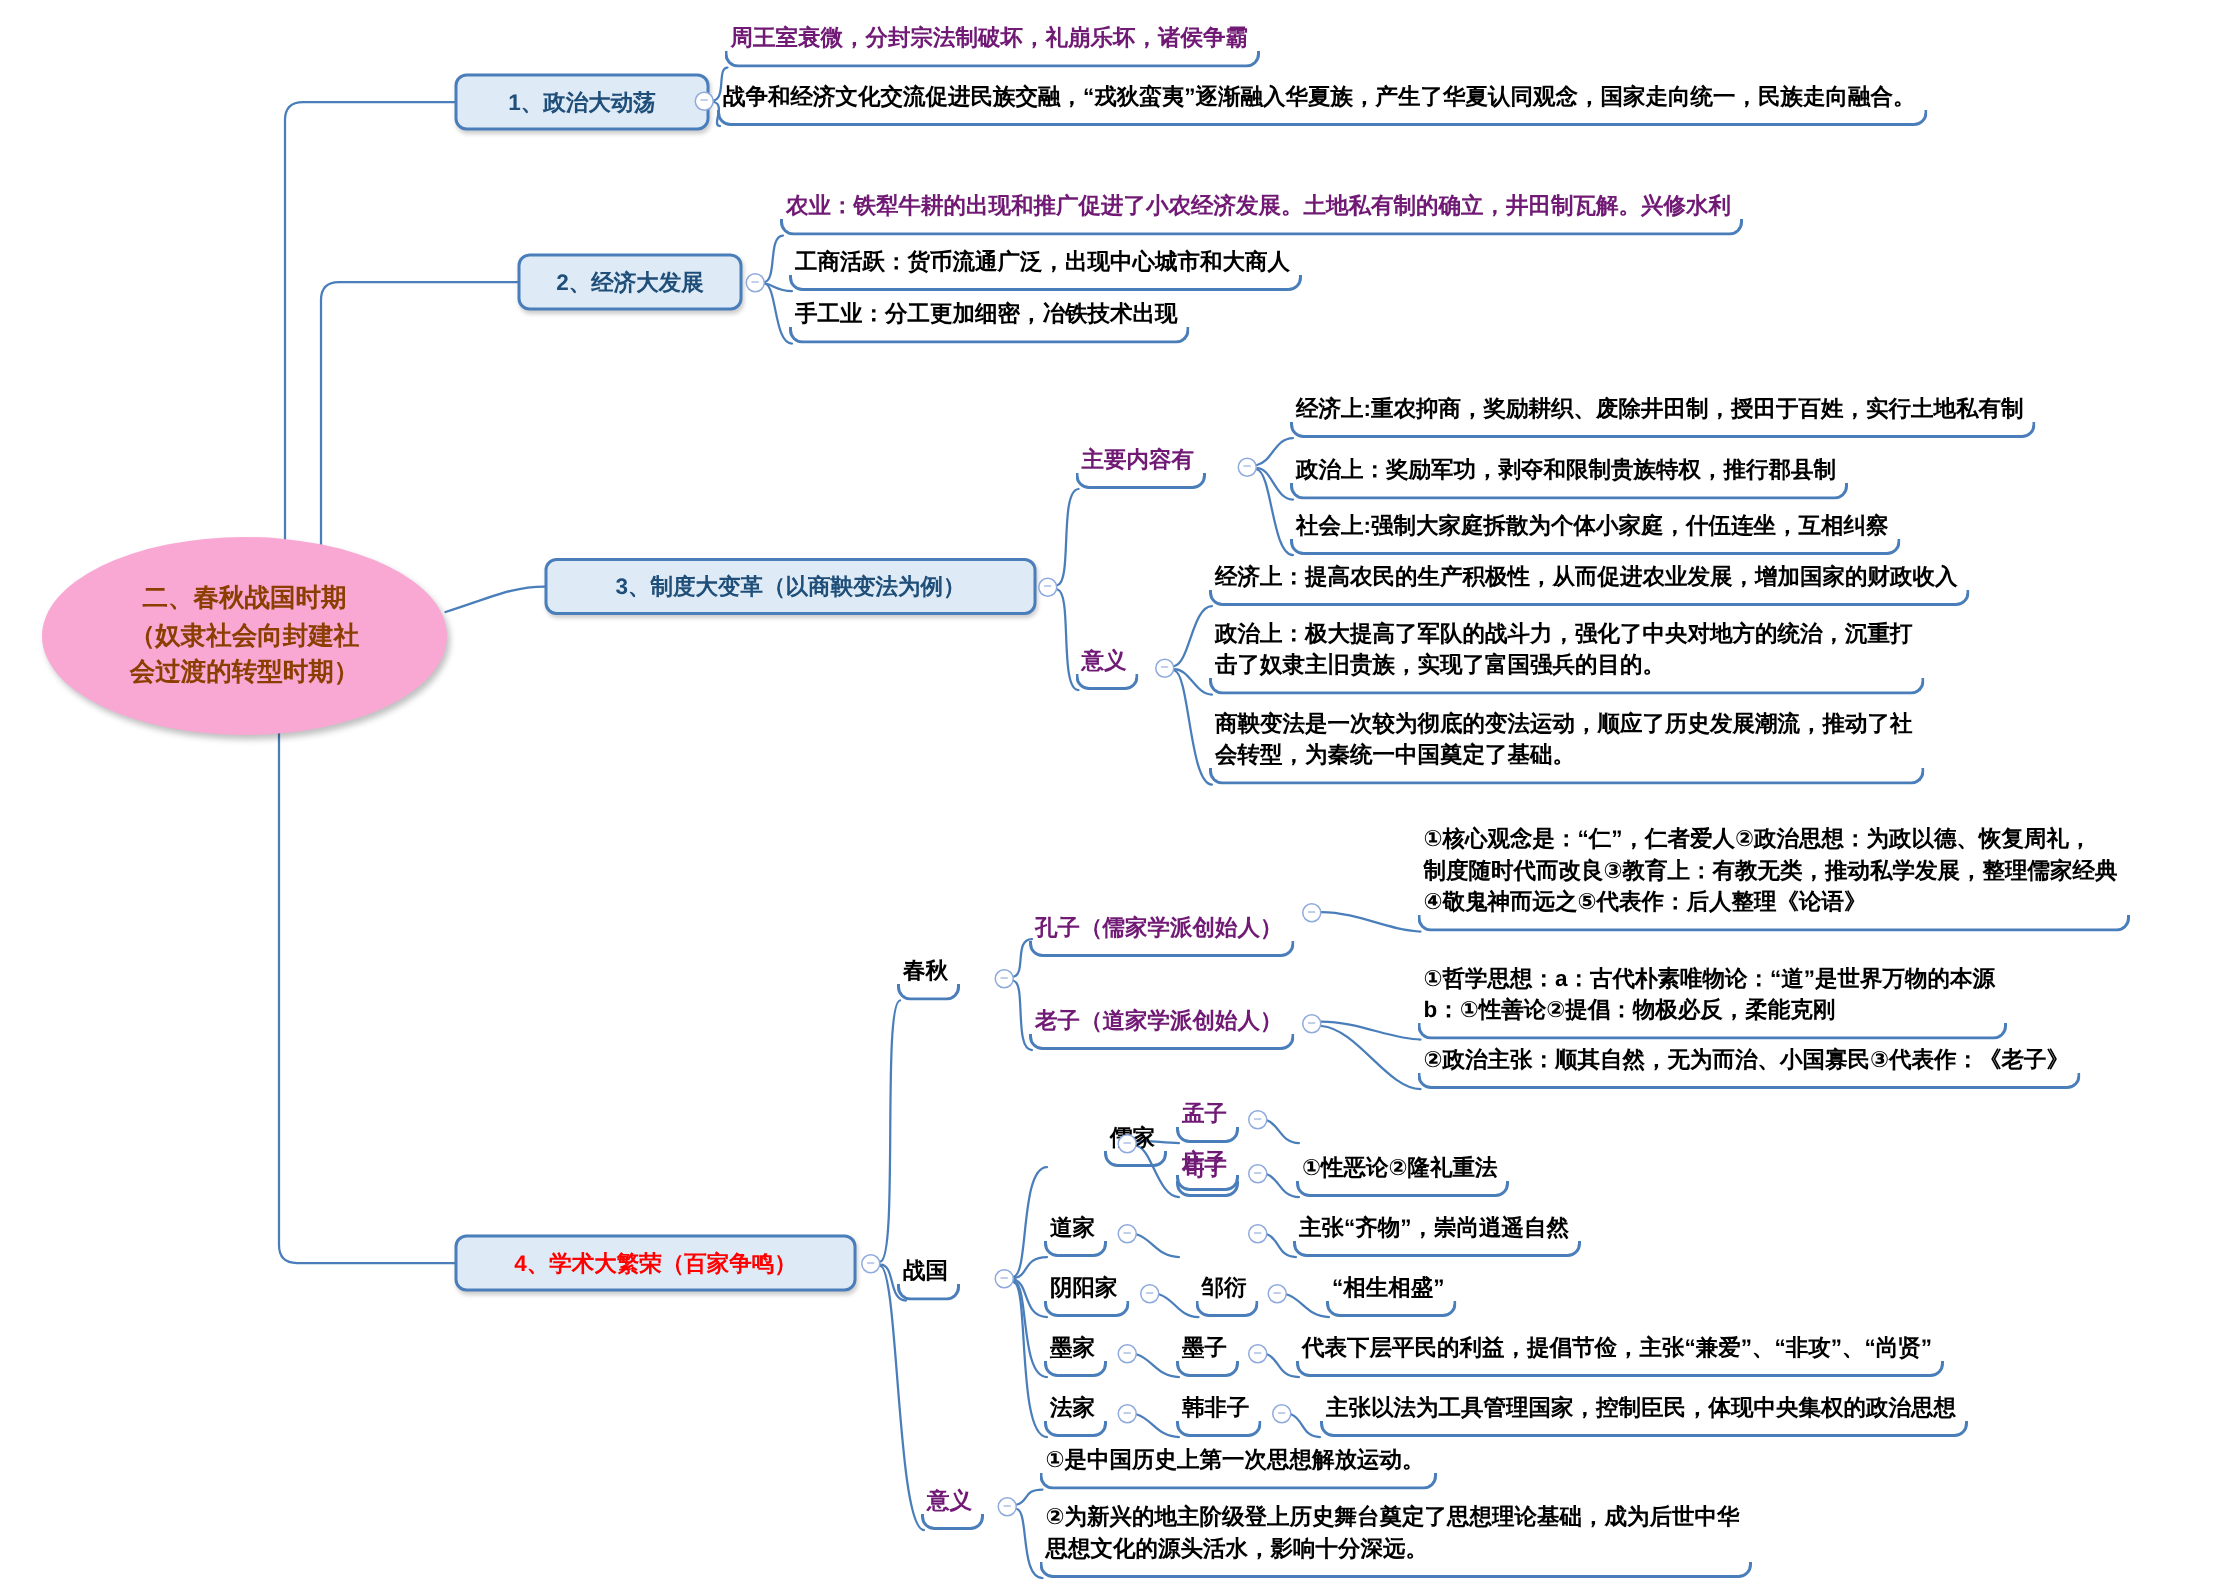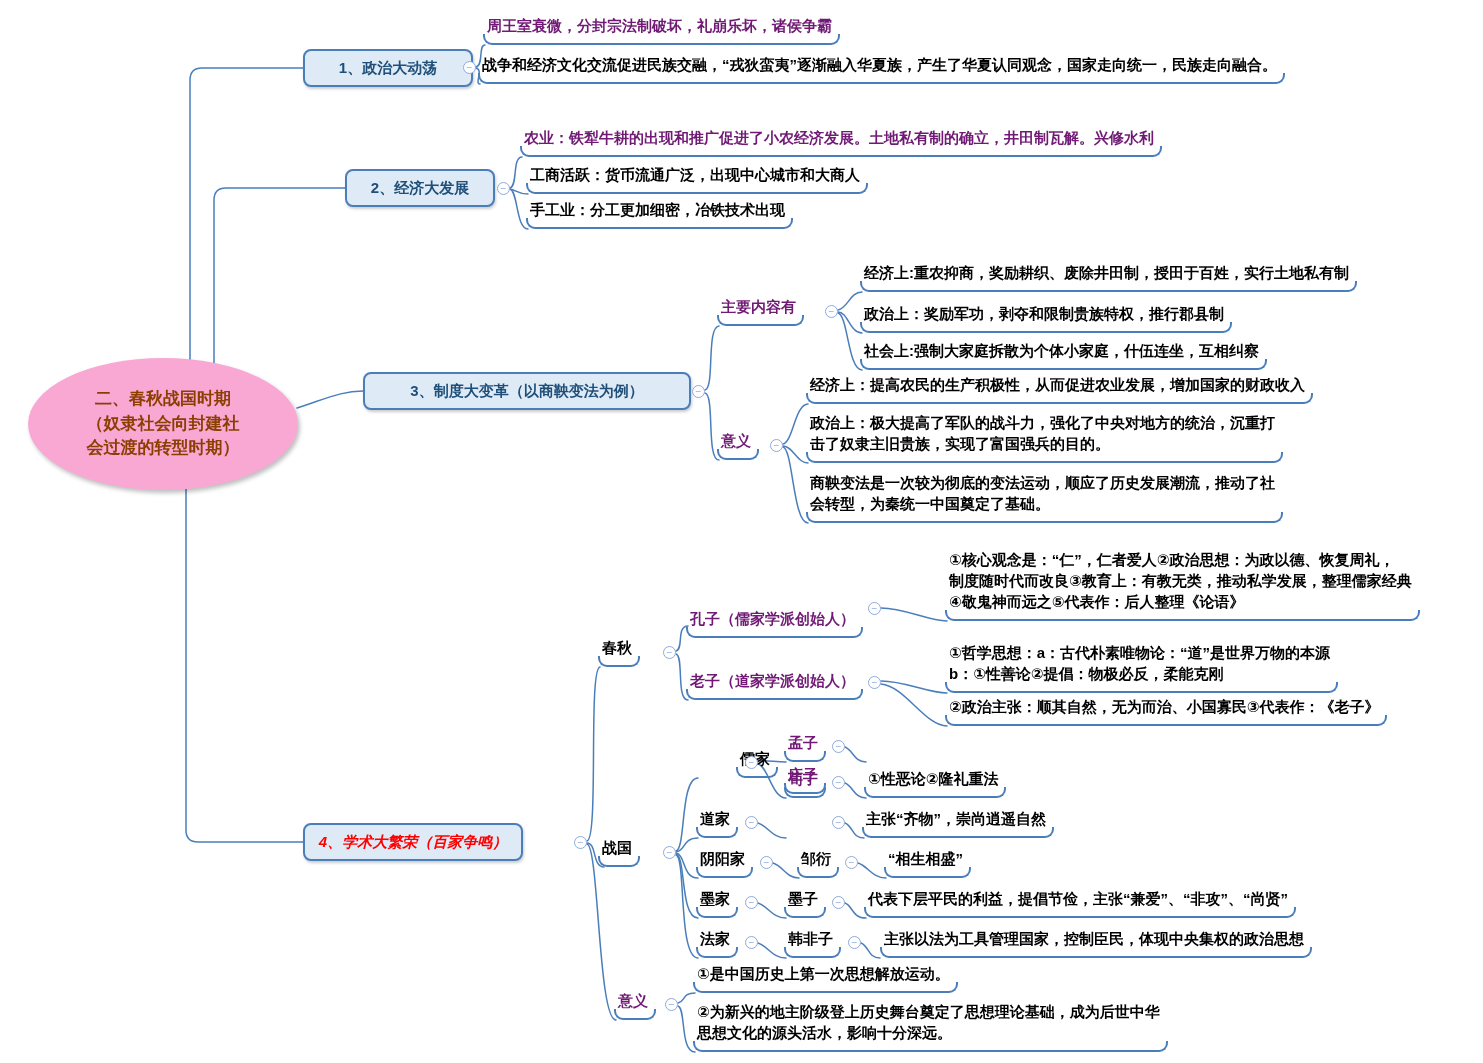--- a/index.html
+++ b/index.html
@@ -116,21 +116,21 @@
   <div class="u nowrap" style="left:860px;top:338px;">社会上:强制大家庭拆散为个体小家庭，什伍连坐，互相纠察</div>
 
   <div class="u red nowrap" style="left:717px;top:428px;">意义</div>
   <span class="cc" style="left:770px;top:439px;">−</span>
   <div class="u nowrap" style="left:806px;top:372px;">经济上：提高农民的生产积极性，从而促进农业发展，增加国家的财政收入</div>
   <div class="u pre" style="left:806px;top:410px;">政治上：极大提高了军队的战斗力，强化了中央对地方的统治，沉重打
 击了奴隶主旧贵族，实现了富国强兵的目的。</div>
   <div class="u pre" style="left:806px;top:470px;">商鞅变法是一次较为彻底的变法运动，顺应了历史发展潮流，推动了社
 会转型，为秦统一中国奠定了基础。</div>
 
-  <div class="topic red" style="left:303px;top:823px;width:220px;height:38px;font-style:italic;">4、学术大繁荣（百家争鸣）</div>
+  <div class="topic red" style="left:303px;top:823px;width:268px;height:38px;">4、学术大繁荣（百家争鸣）</div>
   <span class="cc" style="left:574px;top:836px;">−</span>
 
   <div class="u nowrap" style="left:598px;top:635px;">春秋</div>
   <span class="cc" style="left:663px;top:646px;">−</span>
   <div class="u red nowrap" style="left:686px;top:594px;margin-top:12px;">孔子（儒家学派创始人）</div>
   <span class="cc" style="left:868px;top:602px;">−</span>
   <div class="u pre" style="left:945px;top:547px;">①核心观念是：“仁”，仁者爱人②政治思想：为政以德、恢复周礼，
 制度随时代而改良③教育上：有教无类，推动私学发展，整理儒家经典
 ④敬鬼神而远之⑤代表作：后人整理《论语》</div>
   <div class="u red nowrap" style="left:686px;top:668px;">老子（道家学派创始人）</div>

